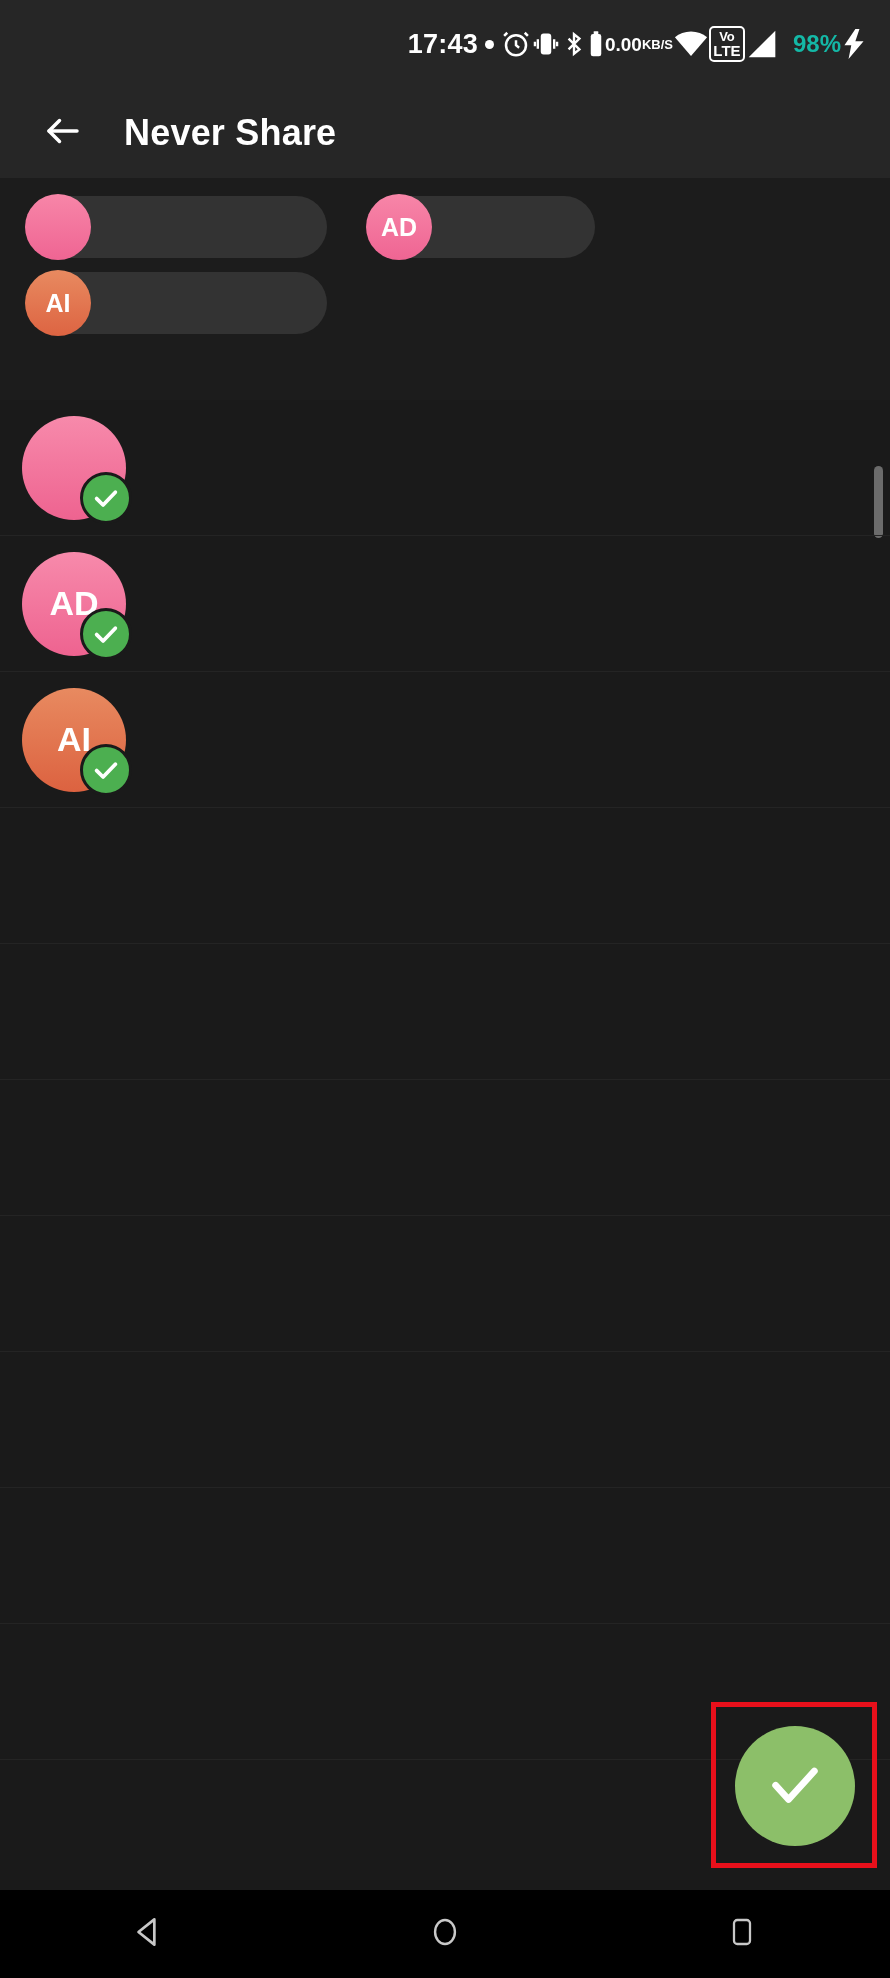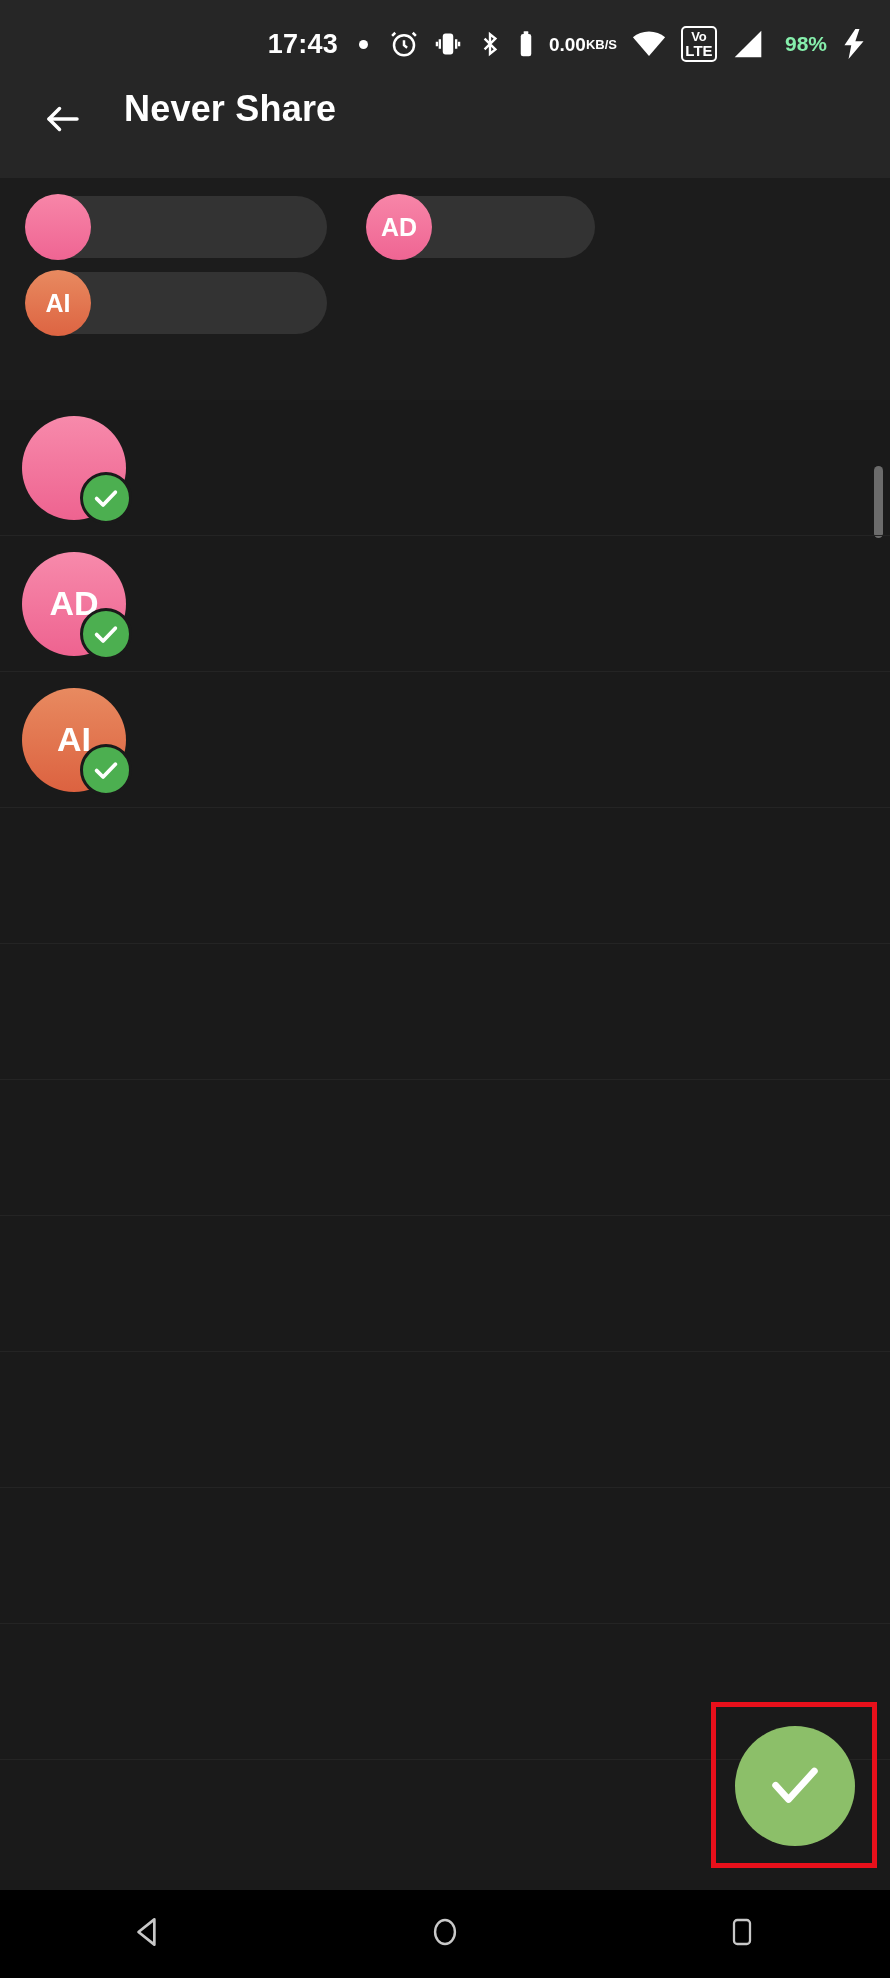--- a/index.html
+++ b/index.html
@@ -9,41 +9,41 @@
     font-family:"Liberation Sans", sans-serif;
     overflow:hidden;
   }
   .phone { position:relative; width:890px; height:1978px; background:#1a1a1a; }
 
   
   .statusbar {
     position:absolute; top:0; left:0; width:890px; height:88px;
     background:#262626;
     display:flex; align-items:center; justify-content:flex-end;
-    padding-right:24px; gap:15px;
+    padding-right:24px; gap:1px;
   }
   .sb-time { color:#fff; font-size:27px; font-weight:700; letter-spacing:0.2px; margin-right:6px; }
   .sb-dot { width:9px; height:9px; border-radius:50%; background:#fff; margin-right:6px; }
   .sb-ic { display:flex; align-items:center; justify-content:center; color:#fff; }
-  .sb-batt { color:#86efac; font-size:21px; font-weight:700; margin-left:6px; }
+  .sb-batt { color:#14b8a6; font-size:24px; font-weight:700; margin-left:14px; }
   .net-speed { display:flex; align-items:center; line-height:1; color:#fff; }
   .net-speed .v { font-size:19px; font-weight:700; }
   .net-speed .u { font-size:13px; font-weight:700; }
   .volte-box {
     border:2.5px solid #fff; border-radius:5px; color:#fff;
     display:flex; flex-direction:column; align-items:center; justify-content:center;
     width:36px; height:36px; line-height:1;
   }
   .volte-box .a { font-size:13px; font-weight:700; }
   .volte-box .b { font-size:15px; font-weight:700; }
 
   
   .appbar {
     position:absolute; top:88px; left:0; width:890px; height:90px;
-    background:#262626; display:flex; 
+    background:#262626; display:flex; align-items:center;
   }
   .back-btn {
     width:66px; height:66px; margin-left:30px;
     display:flex; align-items:center; justify-content:center;
   }
   .appbar-title {
     color:#fff; font-size:36px; font-weight:700; margin-left:28px; letter-spacing:0.2px;
   }
 
   

